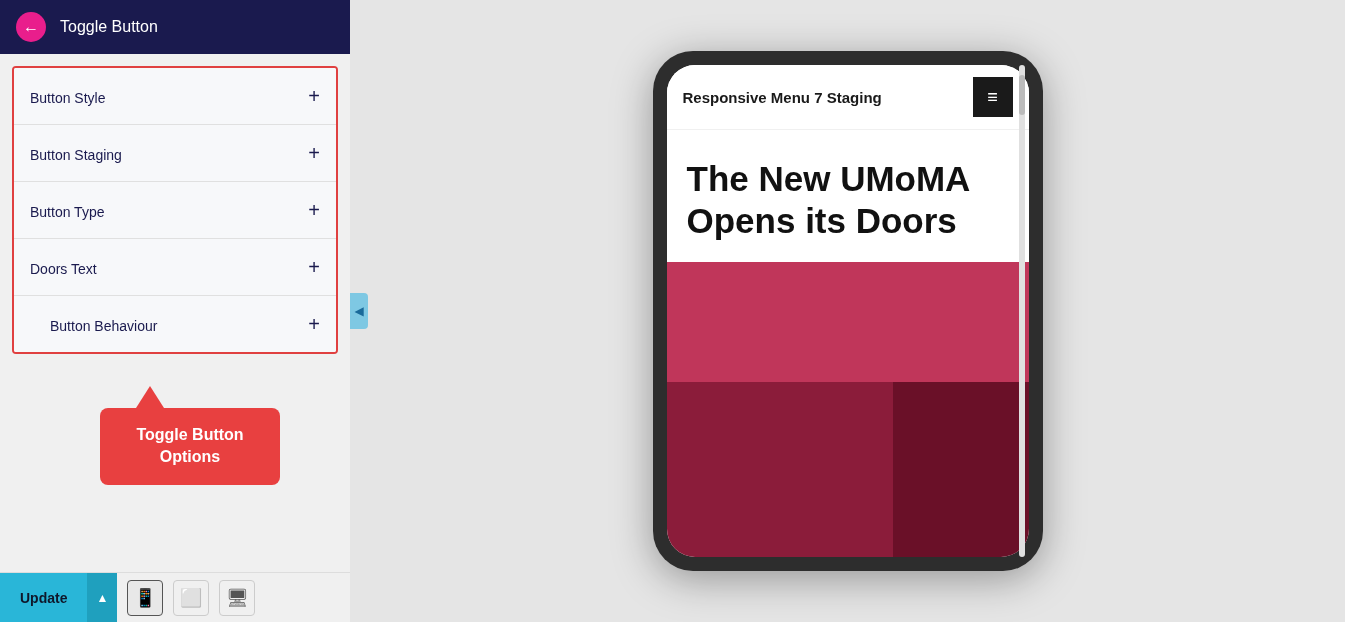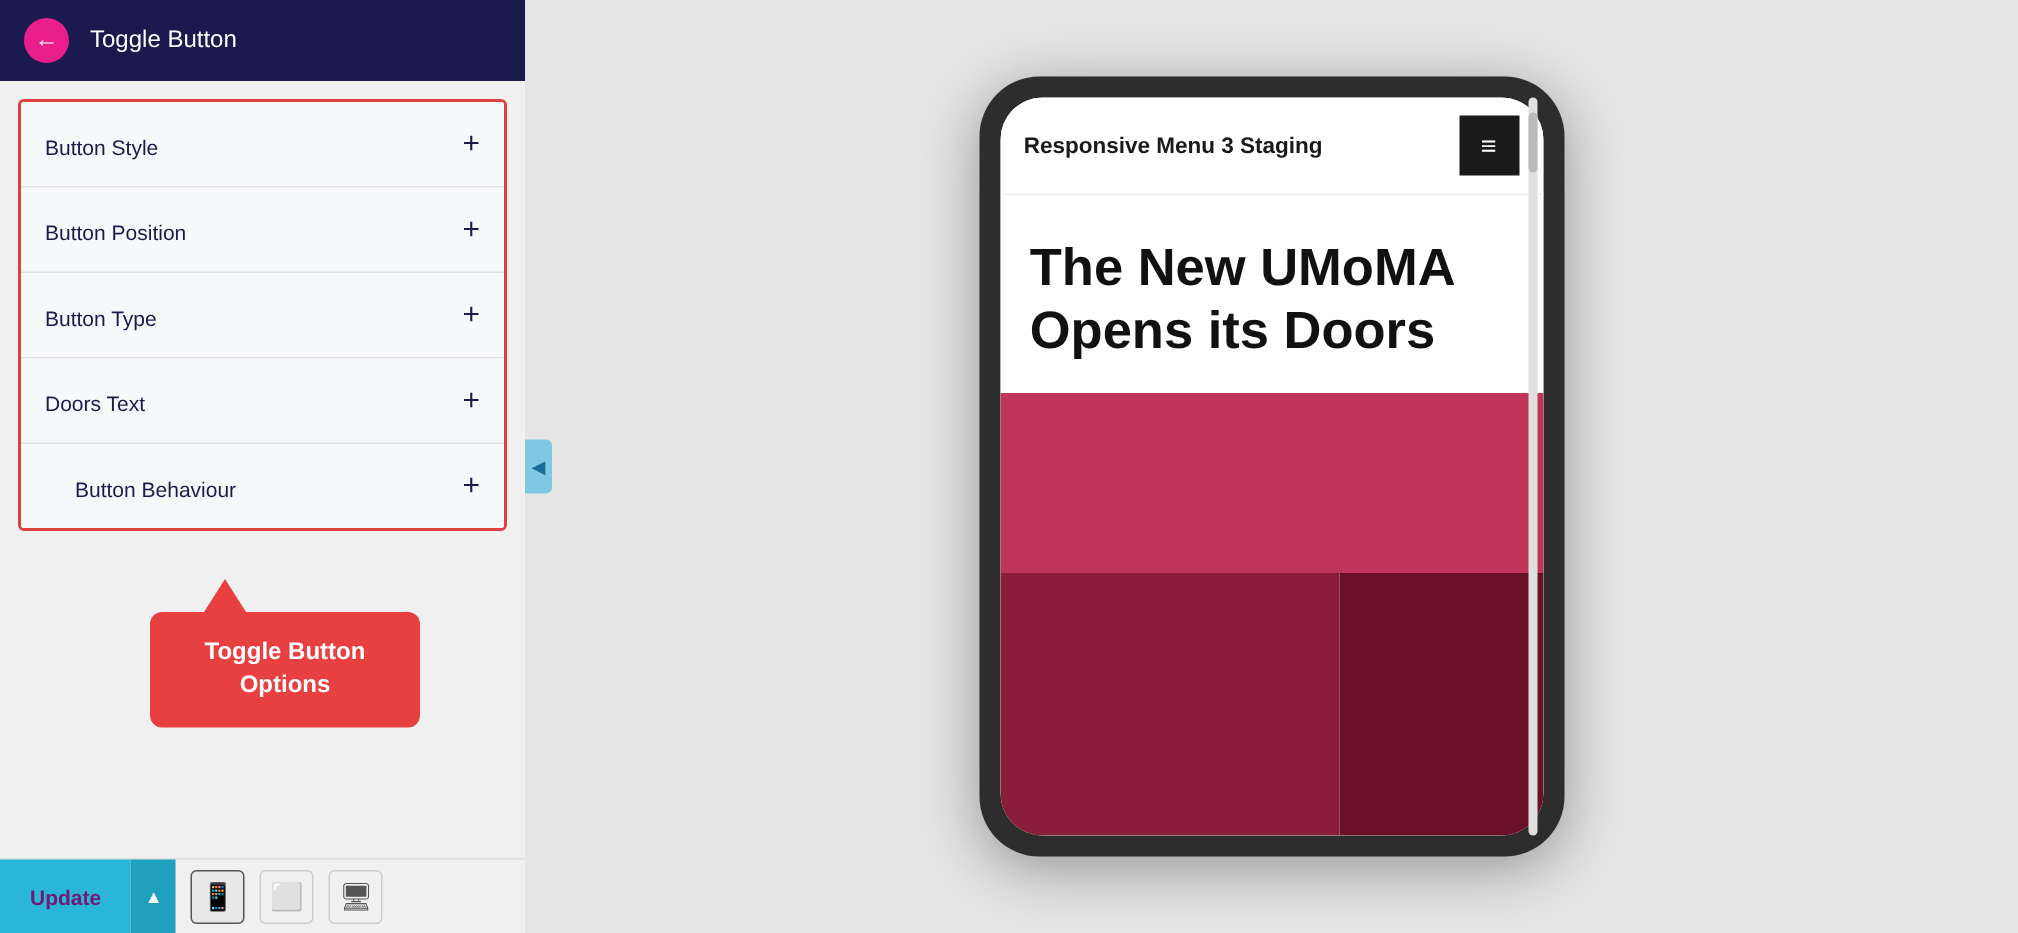--- a/index.html
+++ b/index.html
@@ -148,21 +148,21 @@
       height: 50px;
       background: #f0f0f0;
       border-top: 1px solid #ddd;
       display: flex;
       align-items: center;
       gap: 0;
     }
 
     .update-btn {
       background: #29b6d8;
-      color: #701a75;
+      color: #0f172a;
       border: none;
       padding: 0 20px;
       height: 50px;
       font-size: 14px;
       font-weight: 600;
       cursor: pointer;
     }
 
     .update-arrow-btn {
       background: #1fa0be;
@@ -338,21 +338,21 @@
     </button>
     <span class="sidebar-title">Toggle Button</span>
   </div>
 
   <div class="accordion-container">
     <div class="accordion-item">
       <span class="accordion-item-label">Button Style</span>
       <span class="accordion-item-icon">+</span>
     </div>
     <div class="accordion-item">
-      <span class="accordion-item-label">Button Position</span>
+      <span class="accordion-item-label">Button Staging</span>
       <span class="accordion-item-icon">+</span>
     </div>
     <div class="accordion-item">
       <span class="accordion-item-label">Button Type</span>
       <span class="accordion-item-icon">+</span>
     </div>
     <div class="accordion-item">
       <span class="accordion-item-label">Doors Text</span>
       <span class="accordion-item-icon">+</span>
     </div>
@@ -389,21 +389,21 @@
     </button>
   </div>
 
 </div>
 
 <div class="main-content">
   <div class="phone-mockup">
     <div class="phone-screen">
 
       <div class="phone-nav">
-        <span class="phone-nav-title">Responsive Menu 3 Staging</span>
+        <span class="phone-nav-title">Responsive Menu 7 Staging</span>
         <button class="hamburger-btn">
           <span>≡</span>
         </button>
       </div>
 
       <div class="phone-hero-text">
         <div class="phone-hero-title">
           <span>The New UMoMA<br>Opens its Doors</span>
         </div>
       </div>

